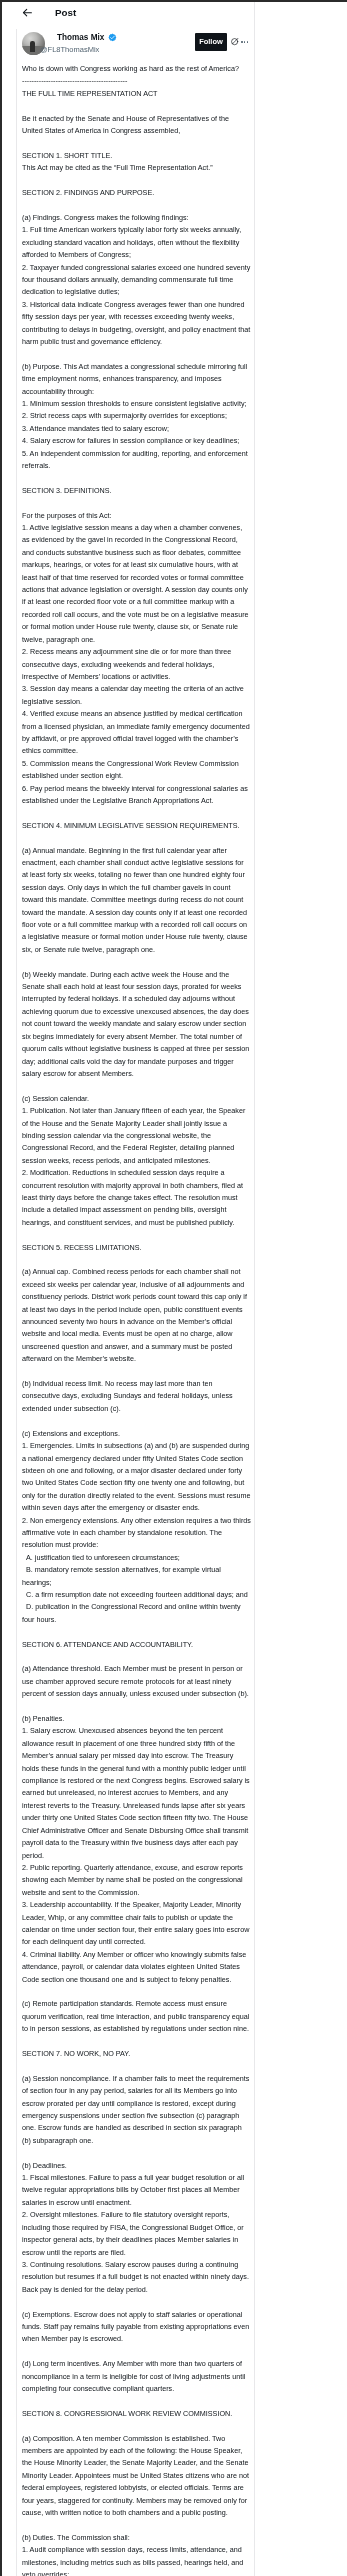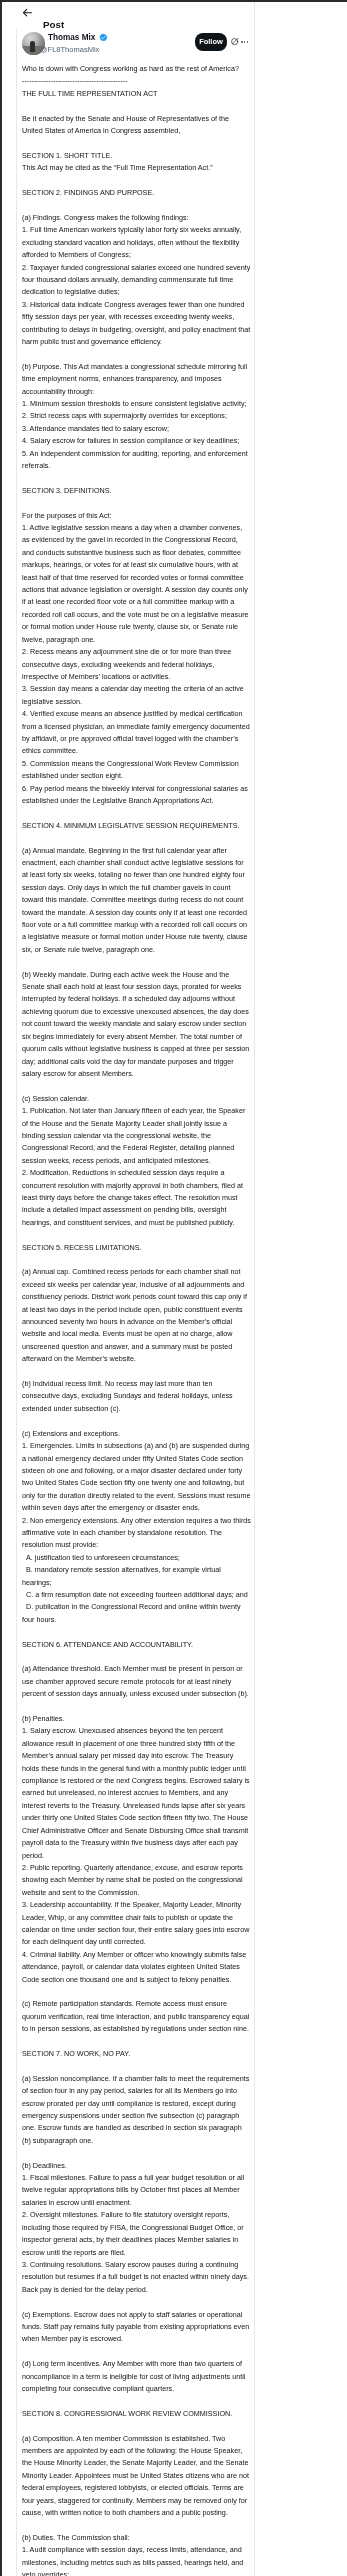--- a/index.html
+++ b/index.html
@@ -12,32 +12,32 @@
   .edge-right{position:absolute; right:0; top:0; width:1px; height:3091px; background:#2b2b2b;}
 
   
   .col-border{position:absolute; top:1.5px; width:0.5px; height:3090px; background:#e8e8ea;}
   .col-border.left{left:15.5px;}
   .col-border.right{left:254px;}
 
   
   .topbar{position:absolute; left:16px; top:1.5px; width:238px; height:27px; background:#ffffff;}
   .back-btn{position:absolute; left:20.6px; top:6.2px; width:14.4px; height:14.4px; cursor:pointer; display:flex; align-items:center; justify-content:center;}
-  .page-title{position:absolute; left:43px; top:7.2px; font-size:9.8px; font-weight:700; color:#0f1419;margin-top:12px;}
+  .page-title{position:absolute; left:55px; top:7.2px; font-size:9.8px; font-weight:700; color:#0f1419;}
 
   
   .avatar{position:absolute; left:22px; top:32px; width:23px; height:23px; border-radius:50%;
           background:radial-gradient(circle at 35% 28%, #d8d8d6 0%, #b9b9b7 30%, #8c8c8a 55%, #585856 85%, #3d3d3c 100%);
           overflow:hidden; cursor:pointer;}
   .avatar .ground{position:absolute; left:0; bottom:0; width:100%; height:38%; background:#6f6f6d;}
   .avatar .figure{position:absolute; left:8.2px; bottom:3.1px; width:5.2px; height:11.3px; border-radius:2.1px 2.1px 0.5px 0.5px; background:#2f2f2e;}
-  .name-row{position:absolute; left:48px; top:33px; display:flex; align-items:center; gap:4px;justify-content:center;}
+  .name-row{position:absolute; left:57px; top:33px; display:flex; align-items:center; gap:4px;justify-content:center;}
   .author-name{font-size:8.2px; font-weight:700; color:#0f1419; cursor:pointer;}
   .author-handle{position:absolute; left:40px; top:45px; font-size:7.5px; color:#536471;}
-  .follow-btn{position:absolute; left:195px; top:33px; width:32px; height:17.5px; border-radius:8px; background:#0f1419; color:#ffffff;
+  .follow-btn{position:absolute; left:195px; top:33px; width:32px; height:17.5px; border-radius:1px; background:#0f1419; color:#ffffff;
               font-size:7.5px; font-weight:700; display:flex; align-items:center; justify-content:center; cursor:pointer; border:none;}
   .grok-btn{position:absolute; left:229px; top:37px; width:10.3px; height:10.3px; cursor:pointer; display:flex; align-items:center; justify-content:center;}
   .more-btn{position:absolute; left:239px; top:37px; width:11.3px; height:10.3px; cursor:pointer; display:flex; align-items:center; justify-content:center; gap:1px;}
   .more-btn .dot{width:1.5px; height:1.5px; border-radius:50%; background:#536471;}
 
   
   .post-body{position:absolute; left:22px; top:63px; width:229px;
              font-size:7.2px; line-height:12.4px; color:#0f1419; white-space:pre-wrap; word-wrap:break-word;}
 </style>
 </head>

